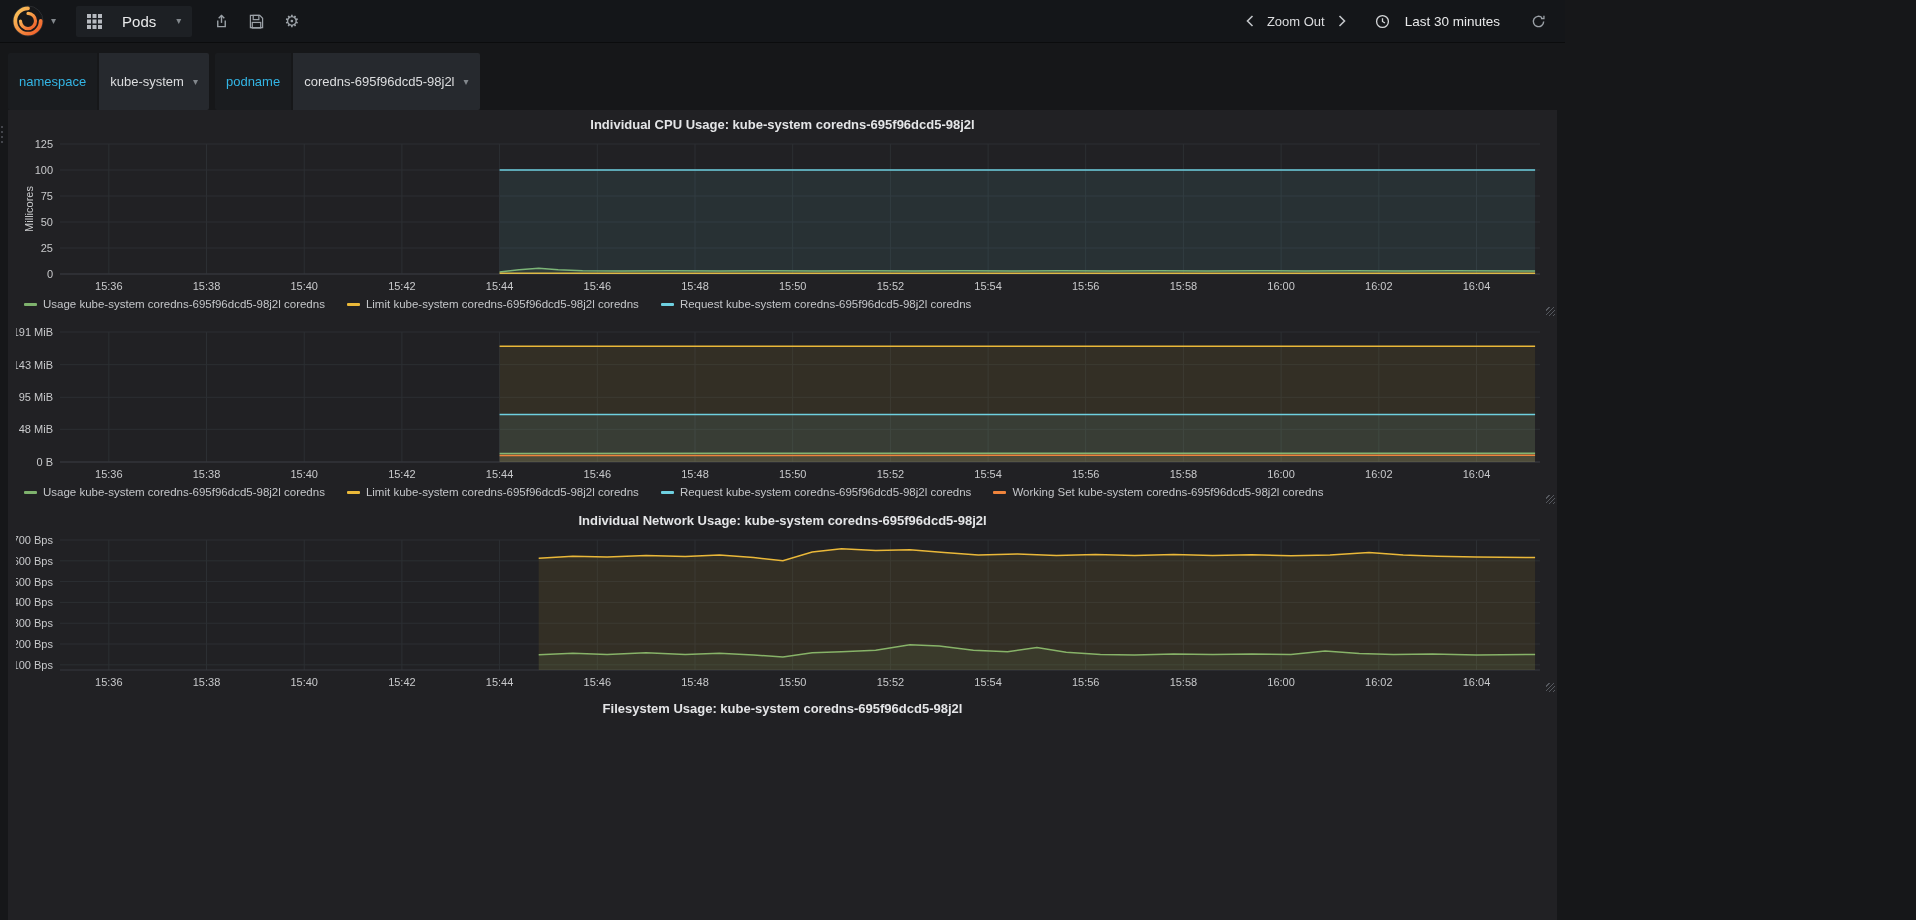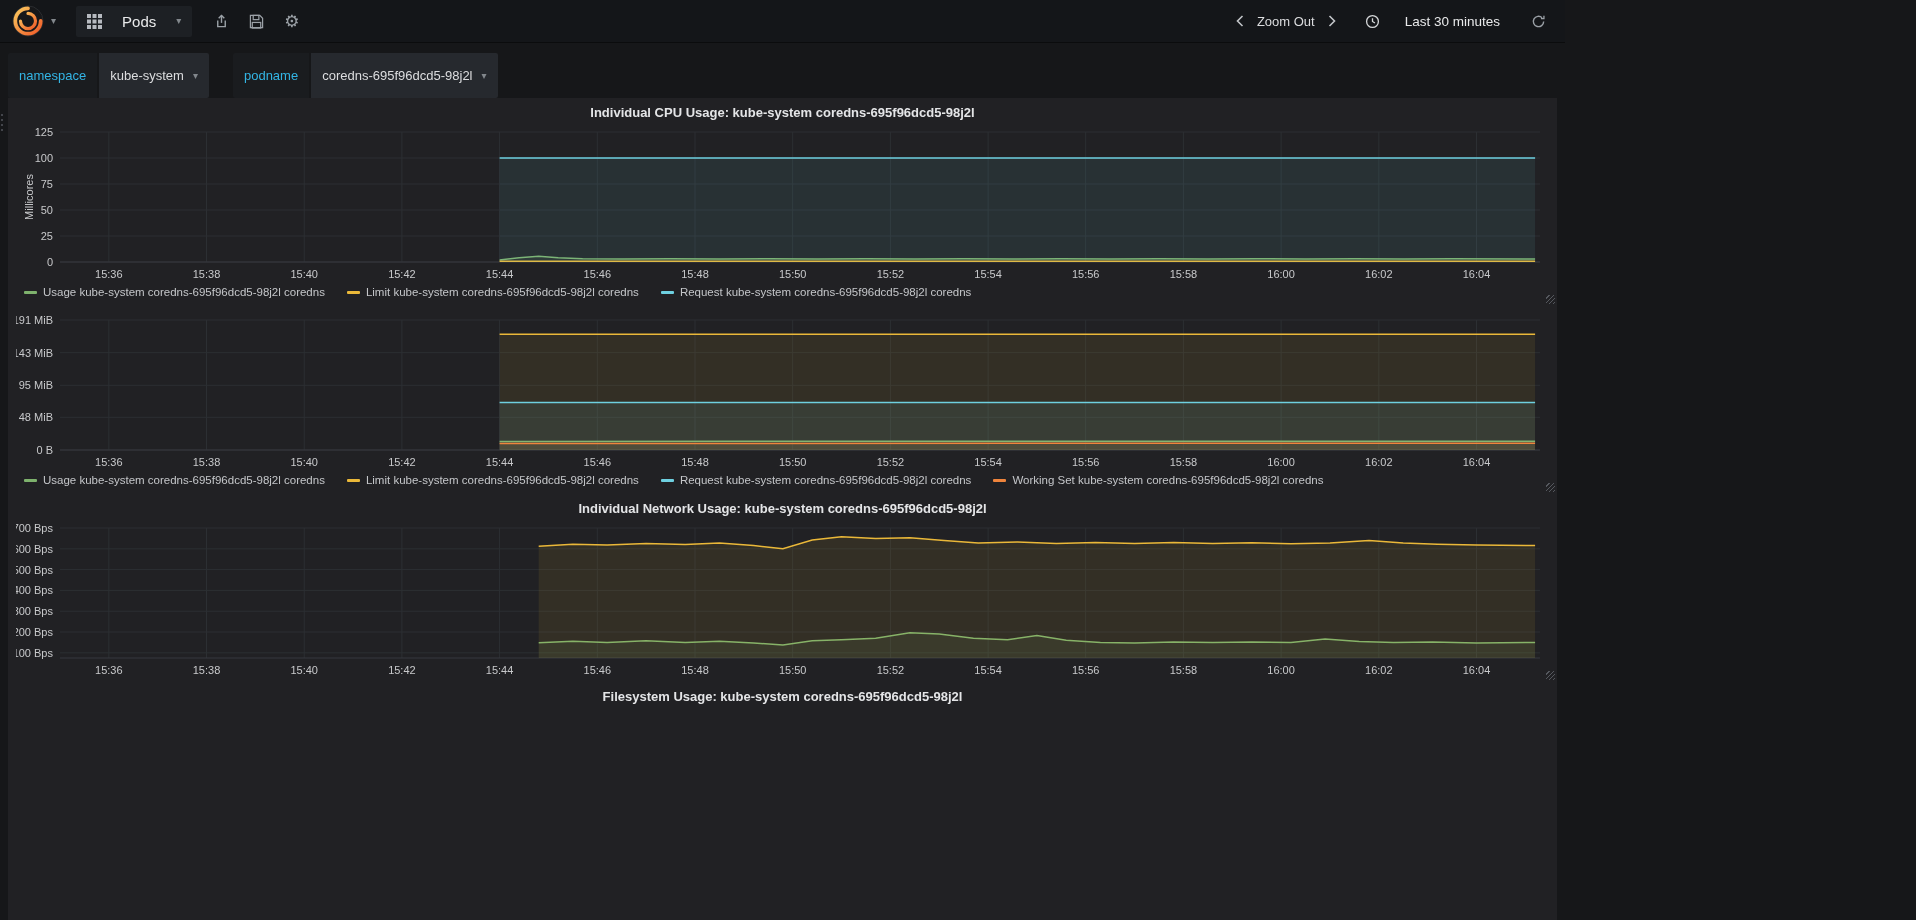--- a/index.html
+++ b/index.html
@@ -17,30 +17,30 @@
     border-radius:2px;padding:7px 11px;cursor:pointer;margin-right:12px}
   .dash-title{font-size:15px;color:#e9eaeb}
   .nav-icon{background:none;border:none;color:#9ba1a7;padding:6px 10px;cursor:pointer;
     font-size:16px;line-height:1;display:flex;align-items:center}
   .nav-icon svg{display:block}
   .gear-glyph{font-size:17px;color:#9ba1a7}
   .nav-right{margin-left:auto;display:flex;align-items:center}
   .nav-right .nav-icon{padding:6px 7px}
   .zoom-label{font-size:13px;color:#dcdddf;background:none;border:none;cursor:pointer;
     padding:6px 4px;font-family:"Liberation Sans",sans-serif}
-  .time-btn{display:flex;align-items:center;gap:25px;background:none;border:none;cursor:pointer;
+  .time-btn{display:flex;align-items:center;gap:15px;background:none;border:none;cursor:pointer;
     color:#e8e9ea;font-size:13.5px;padding:6px 10px;margin-left:10px;font-family:"Liberation Sans",sans-serif}
   .refresh-btn{margin-left:14px}
 
   
-  .submenu{display:flex;align-items:center;gap:24px;padding:10px 8px 0}
+  .submenu{display:flex;align-items:center;gap:6px;padding:10px 8px 0}
   .var-group{display:flex;align-items:stretch}
   .var-label{background:#1a1c1f;color:#33b5e5;font-size:13px;padding:7px 11px;
     border-radius:2px 0 0 2px;display:flex;align-items:center}
-  .var-value{background:#26292e;color:#dcdddf;font-size:13px;padding:15px 11px;
+  .var-value{background:#26292e;color:#dcdddf;font-size:13px;padding:21px 11px;
     border-radius:0 2px 2px 0;margin-left:2px;cursor:pointer;display:flex;align-items:center;gap:9px}
 
   
   .dash{padding:0 8px;position:relative}
   .row-handle{position:absolute;left:1px;top:16px;display:flex;flex-direction:column;gap:3px;cursor:move}
   .row-handle span{width:2px;height:2px;border-radius:50%;background:#53565c}
   .panel{background:#212124;padding:6px 8px 4px;position:relative}
   .panel-title{text-align:center;font-size:13px;font-weight:700;color:#e4e5e7;
     height:20px;line-height:18px;cursor:pointer}
   .chart-wrap{position:relative}

